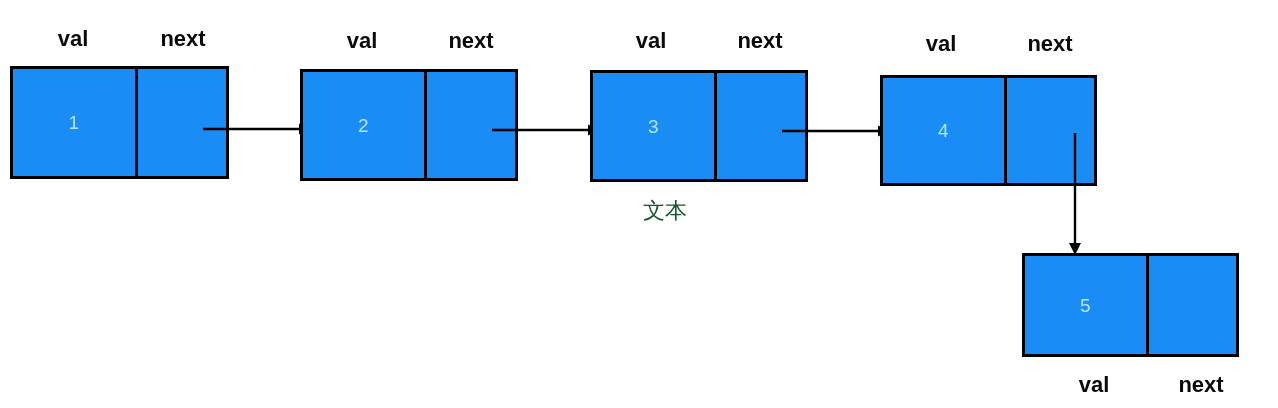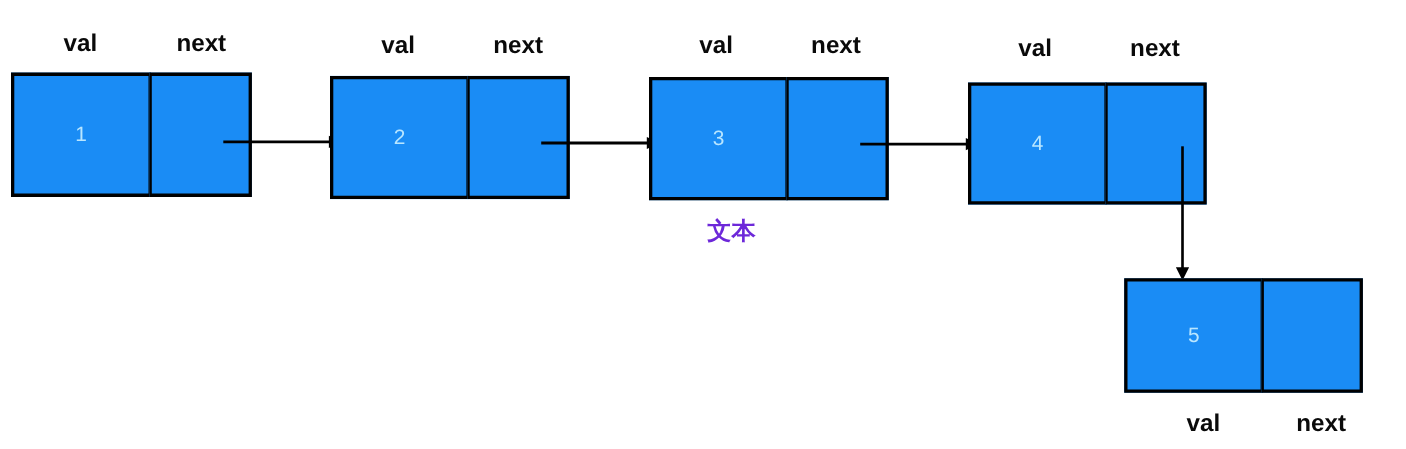--- a/index.html
+++ b/index.html
@@ -54,22 +54,22 @@
     font-weight: bold;
     color: #0a0a0a;
     text-align: center;
     white-space: nowrap;
     line-height: 1;
     transform: translateX(-50%);
   }
   .caption {
     position: absolute;
     font-size: 22px;
-    font-weight: 700;
-    color: #6d28d9;
+    font-weight: 400;
+    color: #14532d;
     white-space: nowrap;
     line-height: 1;
     transform: translateX(-50%);
     font-family: "DejaVu Sans", "Liberation Sans", sans-serif;
   }
   .arrow-svg {
     position: absolute;
     overflow: visible;
     pointer-events: none;
   }

